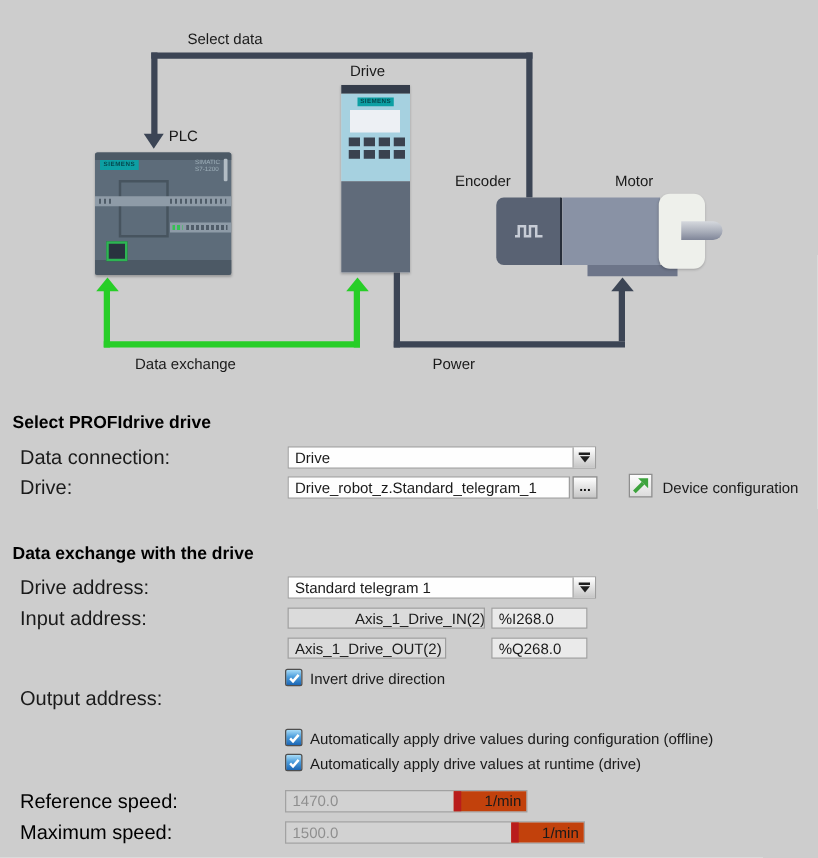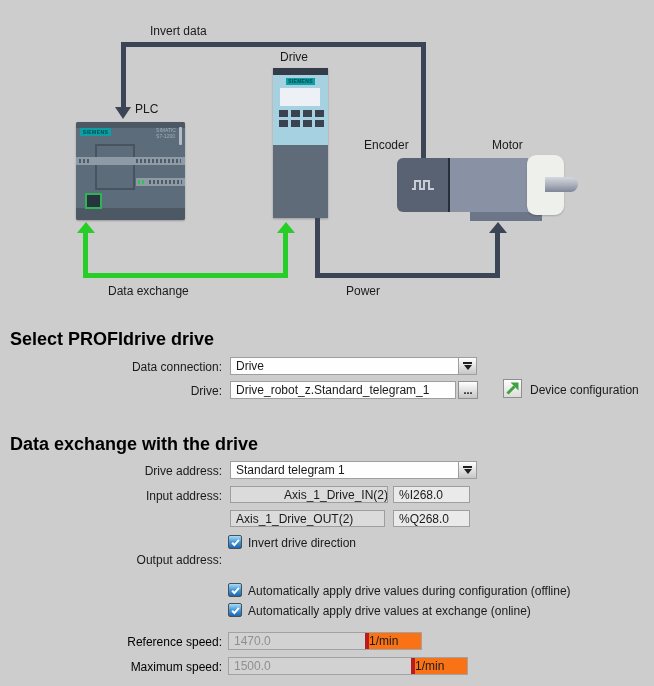--- a/index.html
+++ b/index.html
@@ -1,21 +1,21 @@
 <!DOCTYPE html>
 <html><head>
 <meta charset="utf-8">
 <style>
   html,body{margin:0;padding:0;}
   body{font-family:"Liberation Sans",sans-serif;}
   .page{position:relative;width:654px;height:686px;background:#cdcdcd;overflow:hidden;
         font-size:12px;color:#1a1a1a;}
   .abs{position:absolute;}
   .lbl{position:absolute;white-space:nowrap;font-size:12px;color:#1a1a1a;line-height:12px;}
-  .sect{position:absolute;white-space:nowrap;font-size:18px;font-weight:bold;color:#000;}
+  .sect{position:absolute;white-space:nowrap;font-size:14px;font-weight:bold;color:#000;}
 
   
   .dline{position:absolute;background:#3c4555;}
   .gline{position:absolute;background:#27ce27;}
   .arr-up-dark{position:absolute;width:0;height:0;border-left:9px solid transparent;
       border-right:9px solid transparent;border-bottom:11px solid #3c4555;}
   .arr-up-green{position:absolute;width:0;height:0;border-left:9px solid transparent;
       border-right:9px solid transparent;border-bottom:11px solid #27ce27;}
   .arr-down-dark{position:absolute;width:0;height:0;border-left:8px solid transparent;
       border-right:8px solid transparent;border-top:12px solid #3c4555;}
@@ -69,44 +69,44 @@
        display:flex;flex-direction:column;align-items:center;justify-content:center;cursor:pointer;}
   .combo-btn .bar{width:9px;height:2px;background:#1e1e1e;margin-bottom:1px;}
   .combo-btn .tri{width:0;height:0;border-left:4.5px solid transparent;
        border-right:4.5px solid transparent;border-top:5px solid #1e1e1e;}
   .btn{position:absolute;box-sizing:border-box;border:1px solid #8f8f8f;
        background:linear-gradient(#ffffff,#c6c6c6);text-align:center;cursor:pointer;
        font-size:11px;font-weight:bold;line-height:10px;color:#111;}
   .ro{background:#dbdbdb;}
   .ro2{background:#eaeaea;}
   .ro .fval,.ro2 .fval{padding-right:4px;}
-  .rlabel{position:absolute;left:4px;width:218px;text-align:right;font-size:12px;
+  .rlabel{position:absolute;left:16px;width:218px;font-size:16px;
        line-height:12px;color:#1a1a1a;white-space:nowrap;}
   .dimlabel{color:#000000;}
   .speed{display:flex;background:#d2d2d2;}
   .speed .sval{flex:1;padding-left:5px;color:#8f8f8f;line-height:16px;overflow:hidden;}
-  .speed .sunit{width:48px;background:#f97316;border-left:4px solid #b91c1c;
-       padding-right:4px;color:#1a1a1a;line-height:16px;}
+  .speed .sunit{width:48px;background:#c2410c;border-left:6px solid #b91c1c;
+       text-align:right;padding-right:4px;color:#1a1a1a;line-height:16px;}
   .checkbox{position:absolute;width:14px;height:14px;box-sizing:border-box;
        border:1px solid #4e4e4e;border-radius:2px;cursor:pointer;
        background:linear-gradient(#a8dcf8,#4e9fdd 45%,#1b66b4);
        display:flex;align-items:center;justify-content:center;}
   .checkbox svg{visibility:hidden;}
   .checkbox.checked svg{visibility:visible;}
   .iconbox{position:absolute;width:19px;height:19px;box-sizing:border-box;border:1px solid #8e8e8e;
        background:linear-gradient(#fdfdfd,#dcdcdc);display:flex;align-items:center;justify-content:center;cursor:pointer;}
 </style>
 </head>
 <body>
 
 <div class="page">
 
   <div class="abs" style="left:0;top:0;width:654px;height:310px;">
 
-    <span class="lbl" style="left:150px;top:25px;">Invert data</span>
+    <span class="lbl" style="left:150px;top:25px;">Select data</span>
 
     <div class="dline" style="left:121px;top:42px;width:305px;height:5px;"></div>
     <div class="dline" style="left:121px;top:42px;width:5px;height:66px;"></div>
     <div class="arr-down-dark" style="left:115px;top:107px;"></div>
     <div class="dline" style="left:421px;top:42px;width:5px;height:116px;"></div>
 
     <span class="lbl" style="left:135px;top:103px;">PLC</span>
     <span class="lbl" style="left:280px;top:51px;">Drive</span>
     <span class="lbl" style="left:364px;top:139px;">Encoder</span>
     <span class="lbl" style="left:492px;top:139px;">Motor</span>
@@ -213,21 +213,21 @@
 
   <span class="rlabel" style="top:490px;">Input address:</span>
   <div class="field ro" style="left:230px;top:486px;width:158px;height:17px;padding-left:48px;">
     <span class="fval">Axis_1_Drive_IN(2)</span>
   </div>
   <div class="field ro2" style="left:393px;top:486px;width:77px;height:17px;">
     <span class="fval">%I268.0</span>
   </div>
 
   <span class="rlabel" style="top:514px;margin-top:40px;">Output address:</span>
-  <div class="field ro" style="left:230px;top:510px;width:155px;height:17px;">
+  <div class="field ro" style="left:230px;top:510px;width:127px;height:17px;">
     <span class="fval">Axis_1_Drive_OUT(2)</span>
   </div>
   <div class="field ro2" style="left:393px;top:510px;width:77px;height:17px;">
     <span class="fval">%Q268.0</span>
   </div>
 
   <span class="checkbox checked" style="left:228px;top:535px;">
     <svg width="11" height="11" viewBox="0 0 12 12">
       <path d="M2.3 6.3 L4.8 8.8 L9.7 3.2" stroke="#fff" stroke-width="2.2" fill="none"></path>
     </svg>
@@ -239,21 +239,21 @@
       <path d="M2.3 6.3 L4.8 8.8 L9.7 3.2" stroke="#fff" stroke-width="2.2" fill="none"></path>
     </svg>
   </span>
   <span class="lbl" style="left:248px;top:585px;text-align:right;">Automatically apply drive values during configuration (offline)</span>
 
   <span class="checkbox checked" style="left:228px;top:603px;">
     <svg width="11" height="11" viewBox="0 0 12 12">
       <path d="M2.3 6.3 L4.8 8.8 L9.7 3.2" stroke="#fff" stroke-width="2.2" fill="none"></path>
     </svg>
   </span>
-  <span class="lbl" style="left:248px;top:605px;">Automatically apply drive values at exchange (online)</span>
+  <span class="lbl" style="left:248px;top:605px;">Automatically apply drive values at runtime (drive)</span>
 
   <span class="rlabel dimlabel" style="top:636px;">Reference speed:</span>
   <div class="field speed" style="left:228px;top:632px;width:194px;border-color:#a2a2a2;">
     <span class="sval">1470.0</span>
     <span class="sunit">1/min</span>
   </div>
 
   <span class="rlabel dimlabel" style="top:661px;">Maximum speed:</span>
   <div class="field speed" style="left:228px;top:657px;width:240px;border-color:#a2a2a2;">
     <span class="sval">1500.0</span>

